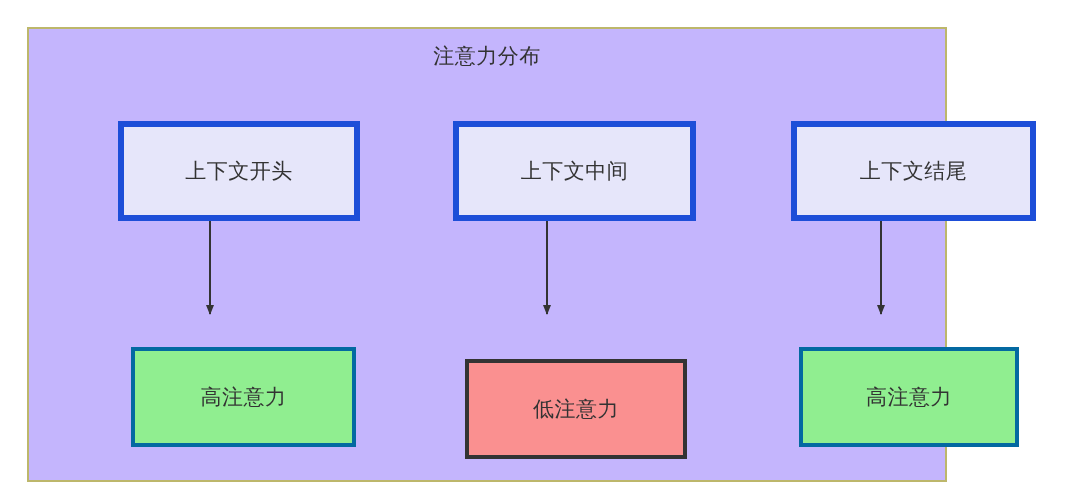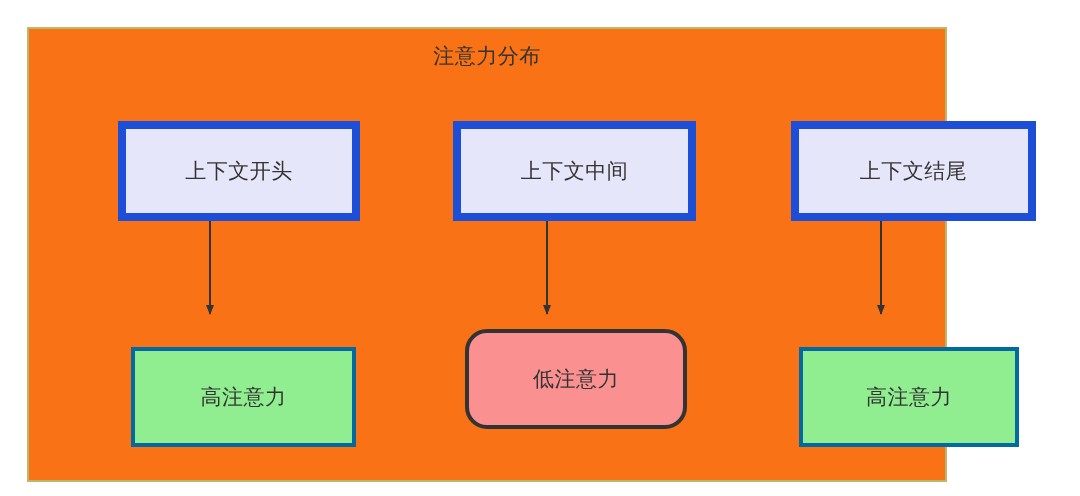--- a/index.html
+++ b/index.html
@@ -22,21 +22,21 @@
   }
 
   
   .subgraph {
     position: absolute;
     left: 27px;
     top: 27px;
     width: 920px;
     height: 455px;
     box-sizing: border-box;
-    background: #f97316;
+    background: #c4b5fd;
     border: 2px solid #bdb76b;
   }
 
   .subgraph-title {
     position: absolute;
     left: 0;
     top: 14px;
     width: 100%;
     text-align: center;
     font-size: 21px;
@@ -54,42 +54,42 @@
     justify-content: center;
     font-size: 21px;
     line-height: 1.2;
     color: #333333;
     text-align: center;
     letter-spacing: 0.5px;
   }
 
   .node.ctx {
     background: #e6e6fa;
-    border: 8px solid #1d4ed8;
+    border: 6px solid #1d4ed8;
     text-align: right;
   }
 
   .node.high {
     background: #90ee90;
     border: 4px solid #0369a1;
   }
 
   .node.low {
     background: #fa9090;
     border: 4px solid #333333;
   }
 
   
   #node-ctx-start  { left: 89px;  top: 92px; width: 242px; height: 100px; }
   #node-ctx-middle { left: 424px; top: 92px; width: 243px; height: 100px; }
   #node-ctx-end    { left: 762px; top: 92px; width: 245px; height: 100px; }
 
   
   #node-high-start { left: 102px; top: 318px; width: 225px; height: 100px; }
-  #node-low-middle { left: 436px; top: 300px; width: 222px; height: 100px; border-radius: 22px; }
+  #node-low-middle { left: 436px; top: 330px; width: 222px; height: 100px; }
   #node-high-end   { left: 770px; top: 318px; width: 220px; height: 100px; }
 
   
   .edge-layer {
     position: absolute;
     left: 0;
     top: 0;
     width: 1080px;
     height: 496px;
     pointer-events: none;

